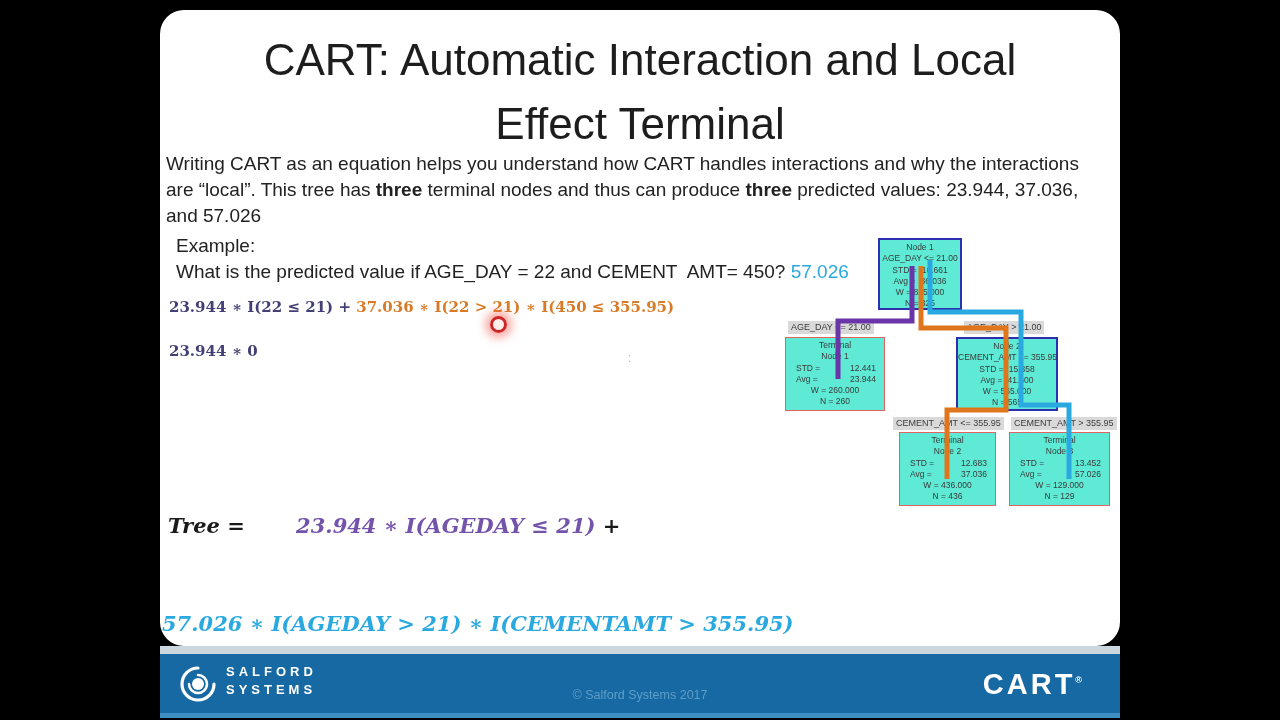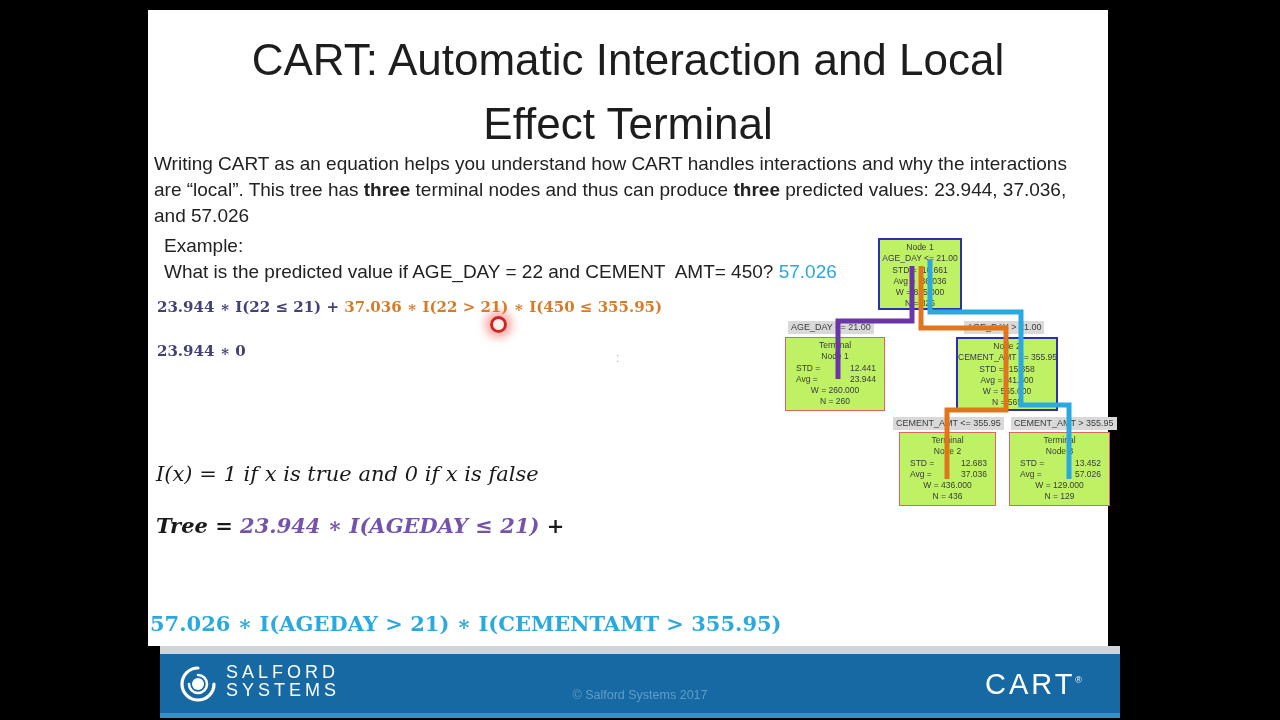--- a/index.html
+++ b/index.html
@@ -1,40 +1,40 @@
 <!DOCTYPE html>
 <html><head>
 <meta charset="utf-8">
 <style>
   html,body{margin:0;padding:0;background:#000;}
   .stage{position:relative;width:1280px;height:720px;background:#000;overflow:hidden;
          font-family:"Liberation Sans",sans-serif;}
-  .slide{position:absolute;left:148px;top:10px;width:960px;height:636px;background:#ffffff;}
+  .slide{position:absolute;left:160px;top:10px;width:960px;height:636px;background:#ffffff;border-radius:24px;}
   .abs{position:absolute;}
 
   
   .title{position:absolute;left:0;top:18px;width:960px;text-align:center;color:#1d1d1d;
          font-size:44px;font-weight:300;line-height:64px;letter-spacing:0px;}
 
   
   .body-text{font-size:19px;color:#222;line-height:26px;}
   .b{font-weight:bold;}
   .cyan{color:#29a9df;}
   .indigo{color:#434077;}
   .orange{color:#d97b26;}
-  .purple{color:#7353ab;}
+  .purple{color:#7353ab;margin-left:44px;}
   .blk{color:#1a1a1a;}
 
   .math{font-family:"DejaVu Serif",serif;font-weight:bold;}
   .math-i{font-family:"DejaVu Serif",serif;font-style:italic;}
 
   .pre{white-space:pre-wrap;}
 
   
-  .node-box{position:absolute;background:#bef264;font-size:8.5px;line-height:11.3px;color:#3a3a3a;
+  .node-box{position:absolute;background:#5eead4;font-size:8.5px;line-height:11.3px;color:#3a3a3a;
             padding-top:2px;box-sizing:border-box;z-index:2;}
   .blue-border{border:2px solid #2e2eb0;}
   .red-border{border:1.5px solid #e06262;}
   .bt{text-align:center;white-space:nowrap;}
   .brow{display:flex;justify-content:space-between;padding:0 8px 0 10px;white-space:nowrap;}
   .brow-c{display:flex;justify-content:center;gap:5px;white-space:nowrap;}
   .branch-label{position:absolute;background:#d9d9d9;color:#3c3c3c;font-size:9px;line-height:11px;
                 padding:1px 3px;white-space:nowrap;z-index:1;}
 
   .lines-overlay{position:absolute;left:0;top:0;width:1280px;height:720px;z-index:5;pointer-events:none;}
@@ -43,25 +43,25 @@
   .laser{position:absolute;left:490px;top:316px;width:11px;height:11px;border-radius:50%;
          border:3px solid #d02525;background:rgba(255,238,232,0.95);
          box-shadow:0 0 9px 5px rgba(245,90,75,0.5);z-index:6;}
 
   .cursor-mark{position:absolute;left:468px;top:341px;font-size:12px;color:#9a9a9a;opacity:0.8;}
 
   
   .strip-top{position:absolute;left:160px;top:646px;width:960px;height:8px;background:#ccd6df;}
   .footer{position:absolute;left:160px;top:654px;width:960px;height:59px;background:#1769a3;}
   .strip-bottom{position:absolute;left:160px;top:713px;width:960px;height:5px;background:#3e8fc1;}
-  .brand{position:absolute;left:66px;top:9px;color:#fff;font-weight:normal;
-         font-size:18px;letter-spacing:4px;line-height:18px;}
+  .brand{position:absolute;left:66px;top:9px;color:#fff;font-weight:bold;
+         font-size:13px;letter-spacing:4px;line-height:18px;}
   .copyright{position:absolute;left:0;top:34px;width:960px;text-align:center;
              color:#5e9ec7;font-size:12.5px;}
-  .cart-logo{position:absolute;right:38px;top:14px;color:#fff;font-weight:normal;
+  .cart-logo{position:absolute;right:38px;top:14px;color:#fff;font-weight:bold;
              font-size:29px;letter-spacing:3px;}
   .cart-mark{font-size:9px;vertical-align:super;letter-spacing:0;}
 </style>
 </head>
 <body>
 
 <div class="stage">
 
   <div class="slide">
 
@@ -76,26 +76,25 @@
 
     <div class="abs body-text pre" style="left:16px;top:249px;"><span>What is the predicted value if AGE_DAY = 22 and CEMENT  AMT= 450? </span><span class="cyan">57.026</span></div>
 
     <div class="abs math" style="left:9px;top:288px;font-size:15px;"><span class="indigo">23.944 ∗ I(22 ≤ 21) + </span><span class="orange">37.036 ∗ I(22 &gt; 21) ∗ I(450 ≤ 355.95)</span></div>
 
     <div class="abs math indigo" style="left:9px;top:332px;font-size:15px;">23.944 ∗ 0</div>
 
     <div class="cursor-mark">:</div>
 
 
-    <div class="abs math-i blk" style="left:8px;top:452px;font-size:21px;">I(x) = 1 if x is true and 0 if x is false</div>
 
     <div class="abs math" style="left:8px;top:503px;font-size:21px;font-style:italic;"><span class="blk">Tree = </span><span class="purple">23.944 ∗ I(AGEDAY ≤ 21)</span><span class="blk"> +</span></div>
 
 
-    <div class="abs math" style="left:2px;top:601px;font-size:21px;"><span class="cyan">57.026 ∗ I(AGEDAY &gt; 21) ∗ I(CEMENTAMT &gt; 355.95)</span></div>
+    <div class="abs math" style="left:2px;top:601px;font-size:21px;font-style:italic;"><span class="cyan">57.026 ∗ I(AGEDAY &gt; 21) ∗ I(CEMENTAMT &gt; 355.95)</span></div>
   </div>
 
   <div class="node-box blue-border" style="left:878px;top:238px;width:84px;height:72px;">
     <div class="bt">Node 1</div>
     <div class="bt">AGE_DAY &lt;= 21.00</div>
     <div class="brow-c">
         <span>STD =</span>
         <span>16.661</span>
       </div>
     <div class="brow-c">

